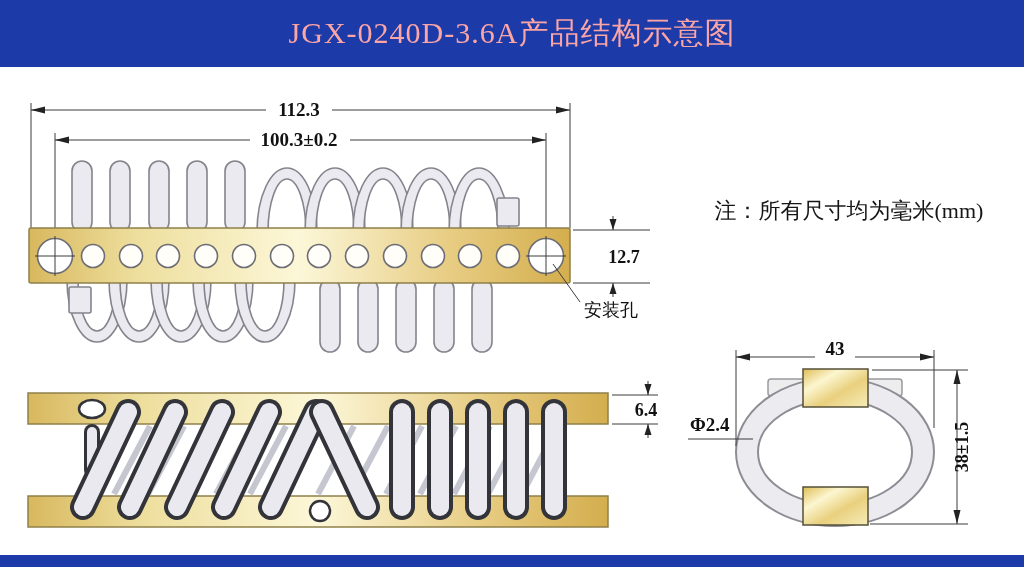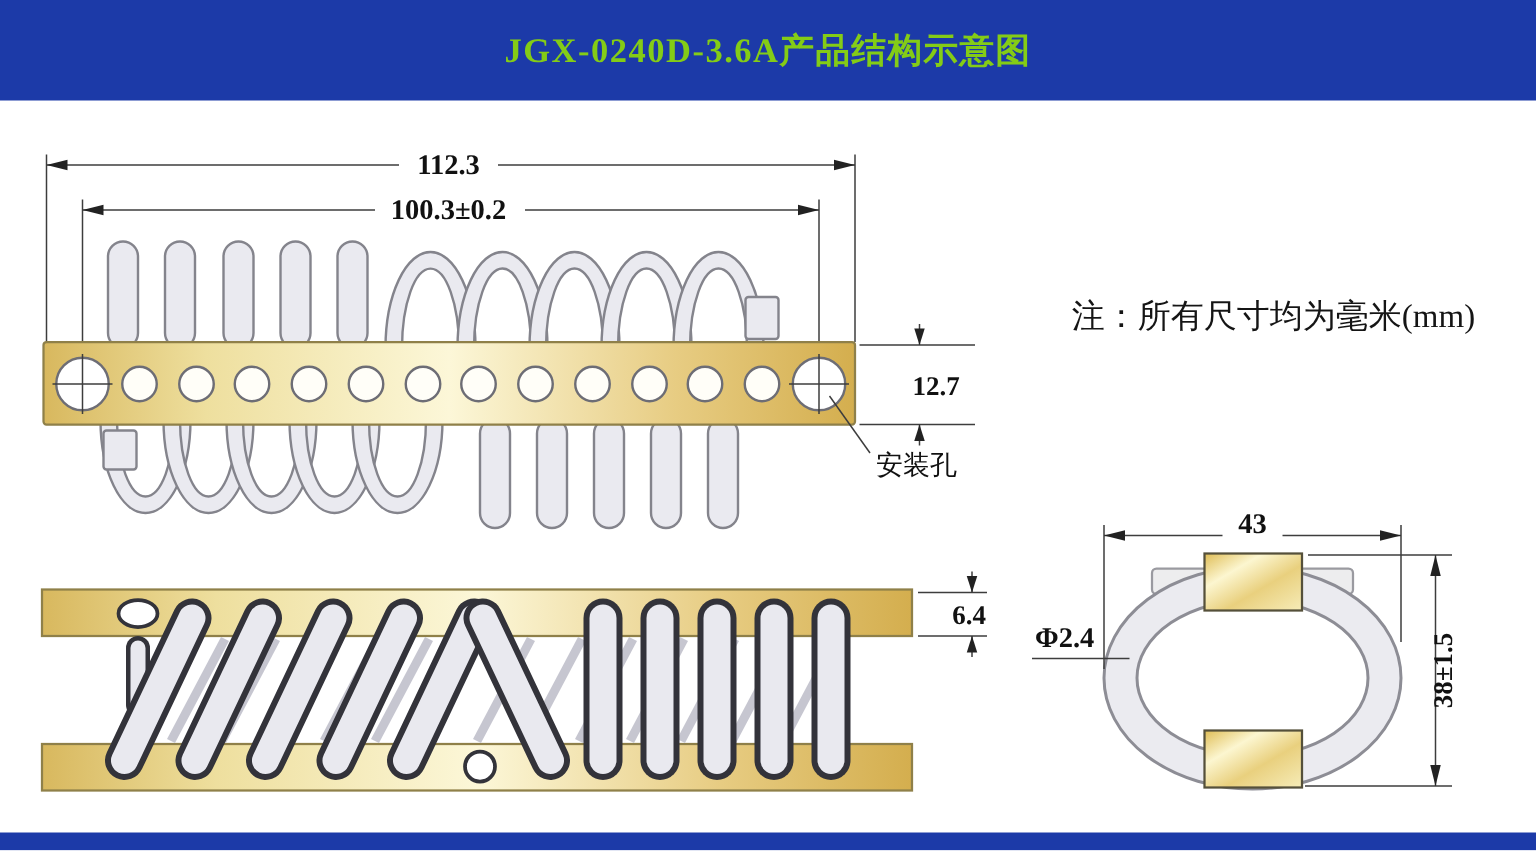--- a/index.html
+++ b/index.html
@@ -1,20 +1,20 @@
 <!DOCTYPE html>
 <html><head>
 <meta charset="utf-8">
 <style>
   html,body{margin:0;padding:0;background:#fff;}
   .page{position:relative;width:1024px;height:567px;background:#ffffff;overflow:hidden;
         font-family:"Liberation Serif","DejaVu Serif",serif;}
   .titlebar{position:absolute;top:0;left:0;width:1024px;height:67px;background:#1c3aa8;
             display:flex;align-items:center;justify-content:center;}
-  .titlebar h1{margin:0;color:#84cc16;font-size:23px;font-weight:700;letter-spacing:1px;
+  .titlebar h1{margin:0;color:#fca5a5;font-size:30px;font-weight:400;letter-spacing:1px;
                font-family:"Liberation Serif","DejaVu Serif",serif;}
   .footerbar{position:absolute;left:0;bottom:0;width:1024px;height:12px;background:#1c3aa8;}
   svg.drawing{position:absolute;left:0;top:0;}
   .dim{font-family:"Liberation Serif","DejaVu Serif",serif;font-weight:bold;font-size:18px;fill:#111111;}
   .dim-lg{font-family:"Liberation Serif","DejaVu Serif",serif;font-weight:bold;font-size:19px;fill:#111111;}
   .cjk{font-family:"Liberation Serif","DejaVu Serif",serif;font-size:18px;fill:#111111;}
   .note-text{font-family:"Liberation Serif","DejaVu Serif",serif;font-size:22px;fill:#151515;}
   .dimline{stroke:#3d3d3d;stroke-width:1;fill:none;}
   .arrow{fill:#222222;stroke:none;}
   .wire{fill:#eaeaf0;stroke:#84848c;stroke-width:1.6;}

